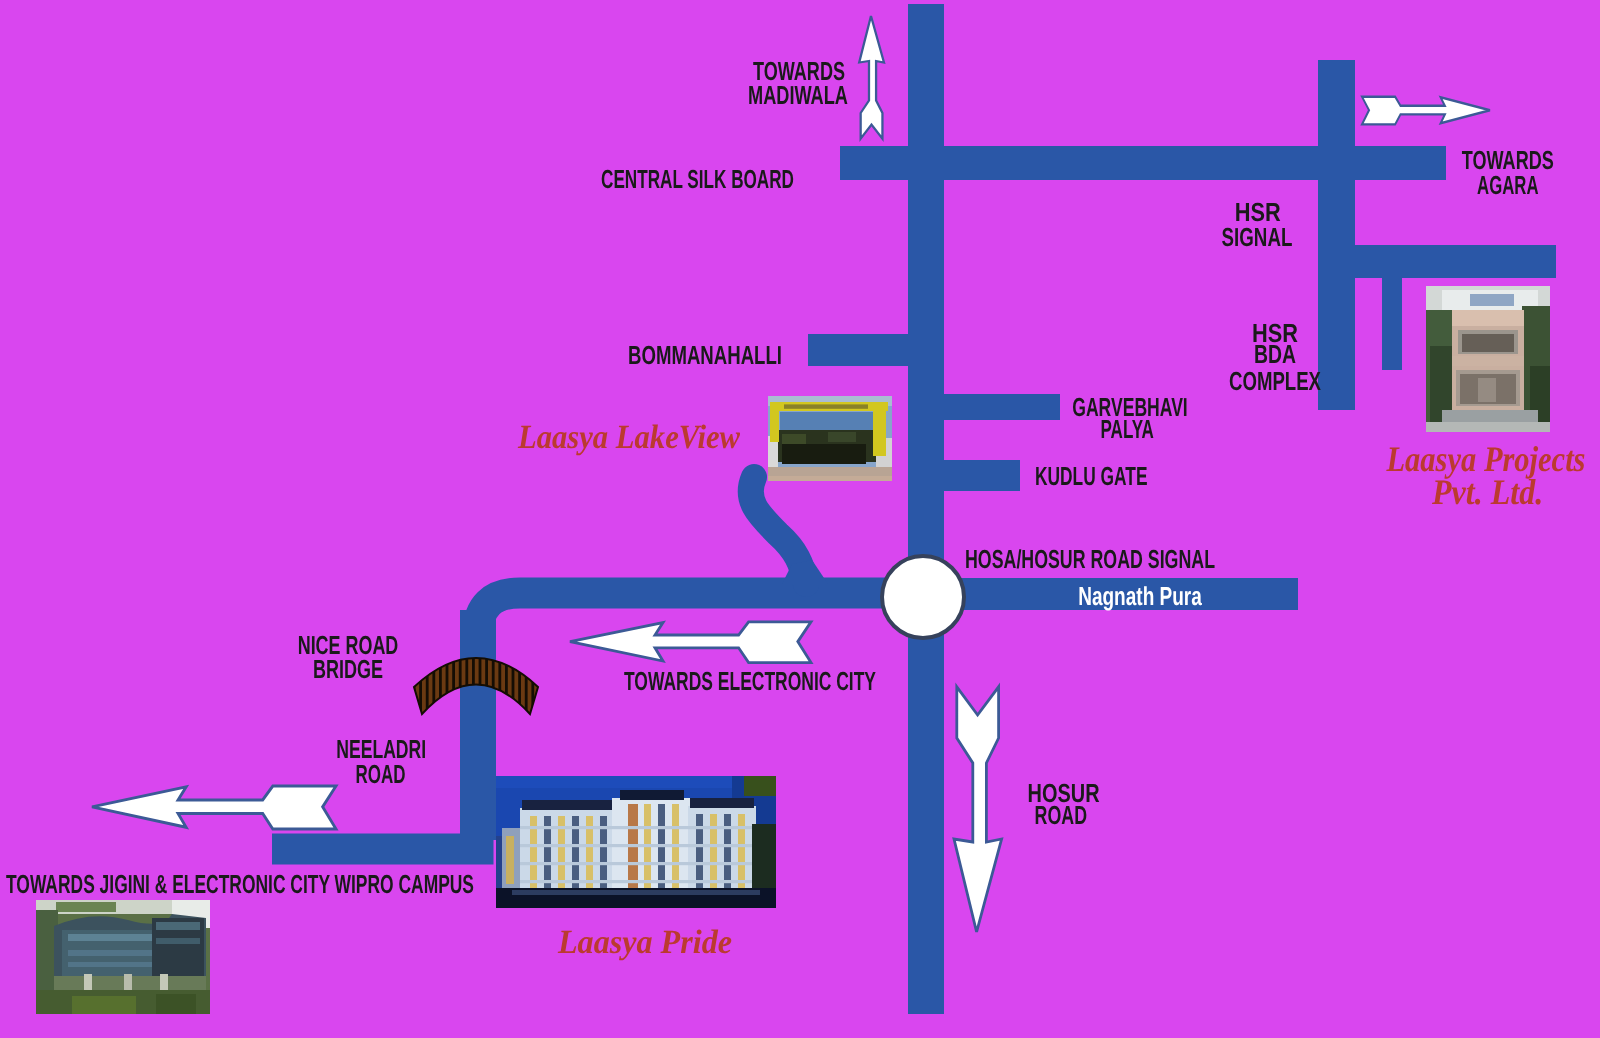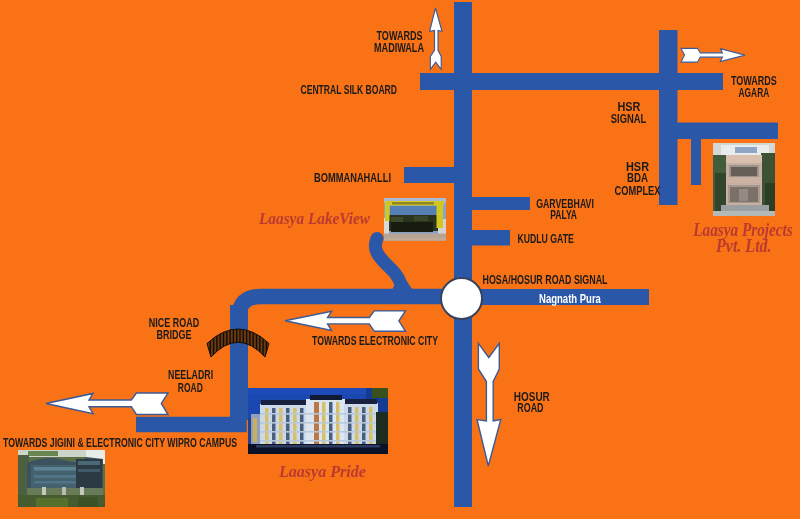--- a/index.html
+++ b/index.html
@@ -1,16 +1,16 @@
 <!DOCTYPE html>
 <html><head>
 <meta charset="utf-8">
 <style>
   html,body{margin:0;padding:0;background:#ffffff;}
-  #map{position:relative;width:800px;height:519px;background:#f97316;overflow:hidden;
+  #map{position:relative;width:800px;height:519px;background:#d946ef;overflow:hidden;
        font-family:"Liberation Sans",sans-serif;}
   svg{position:absolute;left:0;top:0;}
   text{font-family:"Liberation Sans",sans-serif;font-weight:bold;fill:#1a1a1a;}
   .script{font-family:"Liberation Serif",serif;font-style:italic;font-weight:bold;fill:#bb3a30;}
 </style>
 </head>
 <body>
 <div id="map">
 <svg width="800" height="519" viewBox="0 0 800 519">
   <defs>

